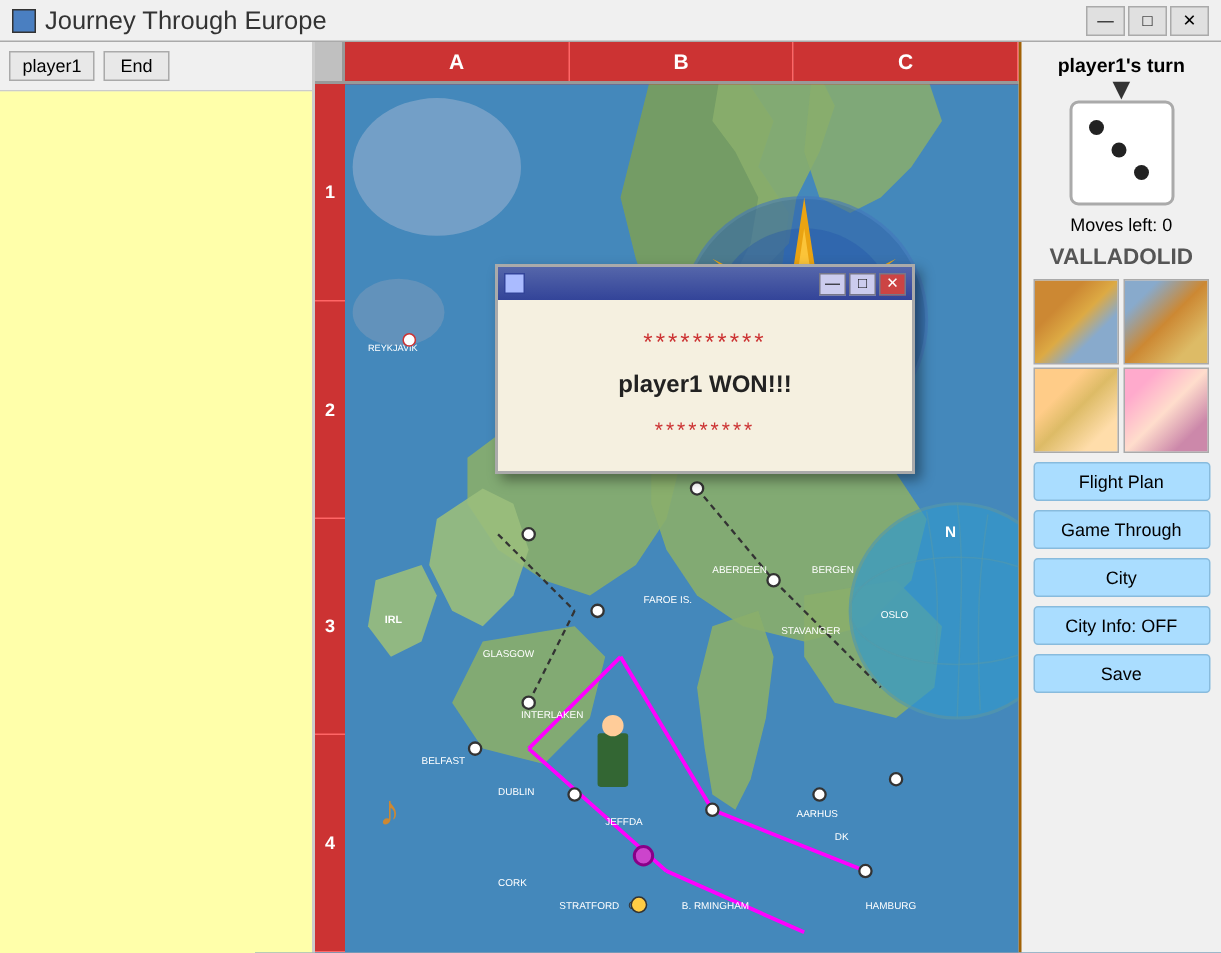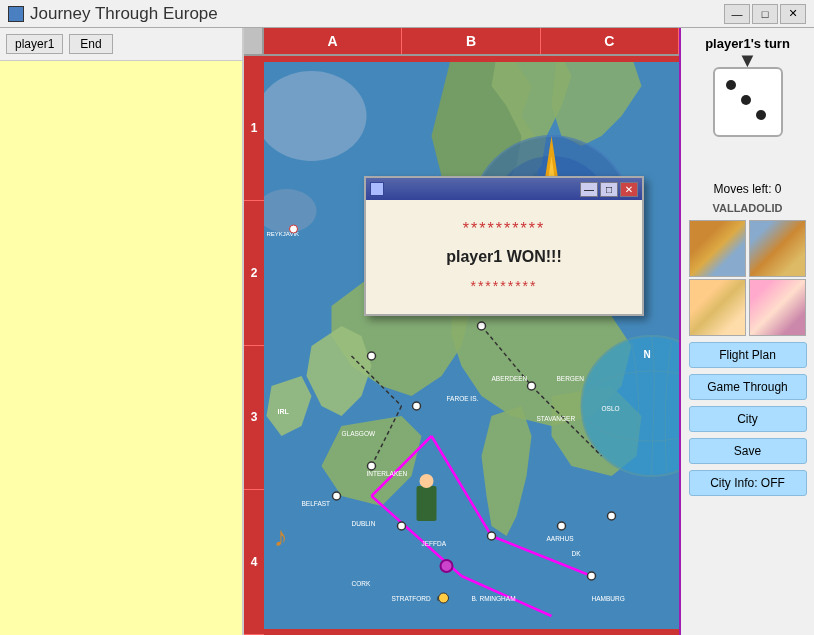--- a/index.html
+++ b/index.html
@@ -27,21 +27,21 @@
     .title-btn.close { background: #e0e0e0; }
 
     
     .main-layout {
       display: flex;
       height: 607px;
     }
 
     
     .left-panel {
-      width: 244px;
+      width: 210px;
       background: #ffffaa;
       border-right: 2px solid #ccc;
       display: flex;
       flex-direction: column;
     }
     .player-controls {
       display: flex;
       align-items: center;
       padding: 6px;
       gap: 6px;
@@ -130,21 +130,21 @@
     .map-svg {
       position: absolute;
       top: 0; left: 0;
       width: 100%; height: 100%;
     }
 
     
     .right-panel {
       width: 135px;
       background: #f0f0f0;
-      border-left: 2px solid #a21caf;
+      border-left: 2px solid #a16207;
       display: flex;
       flex-direction: column;
       align-items: center;
       padding: 8px;
       gap: 6px;
     }
     .player-turn {
       font-size: 13px;
       font-weight: bold;
       text-align: center;
@@ -167,24 +167,23 @@
     }
     .dot {
       width: 10px; height: 10px;
       background: #222;
       border-radius: 50%;
       position: absolute;
     }
     .moves-left {
       font-size: 12px;
       text-align: center;
-      margin-top: 39px;
     }
     .city-name {
-      font-size: 11px;
+      font-size: 15px;
       font-weight: bold;
       text-align: center;
       color: #555;
     }
     .map-thumbnails {
       display: grid;
       grid-template-columns: 1fr 1fr;
       gap: 2px;
       width: 118px;
     }
@@ -439,17 +438,17 @@
     <div class="map-thumbnails">
       <div class="map-thumb map-thumb-1"></div>
       <div class="map-thumb map-thumb-2"></div>
       <div class="map-thumb map-thumb-3"></div>
       <div class="map-thumb map-thumb-4"></div>
     </div>
 
     <button class="side-btn">Flight Plan</button>
     <button class="side-btn">Game Through</button>
     <button class="side-btn">City</button>
+    <button class="side-btn">City Info: OFF</button>
     <button class="side-btn">Save</button>
-    <button class="side-btn">City Info: OFF</button>
   </div>
 
 </div>
 
 </body></html>

